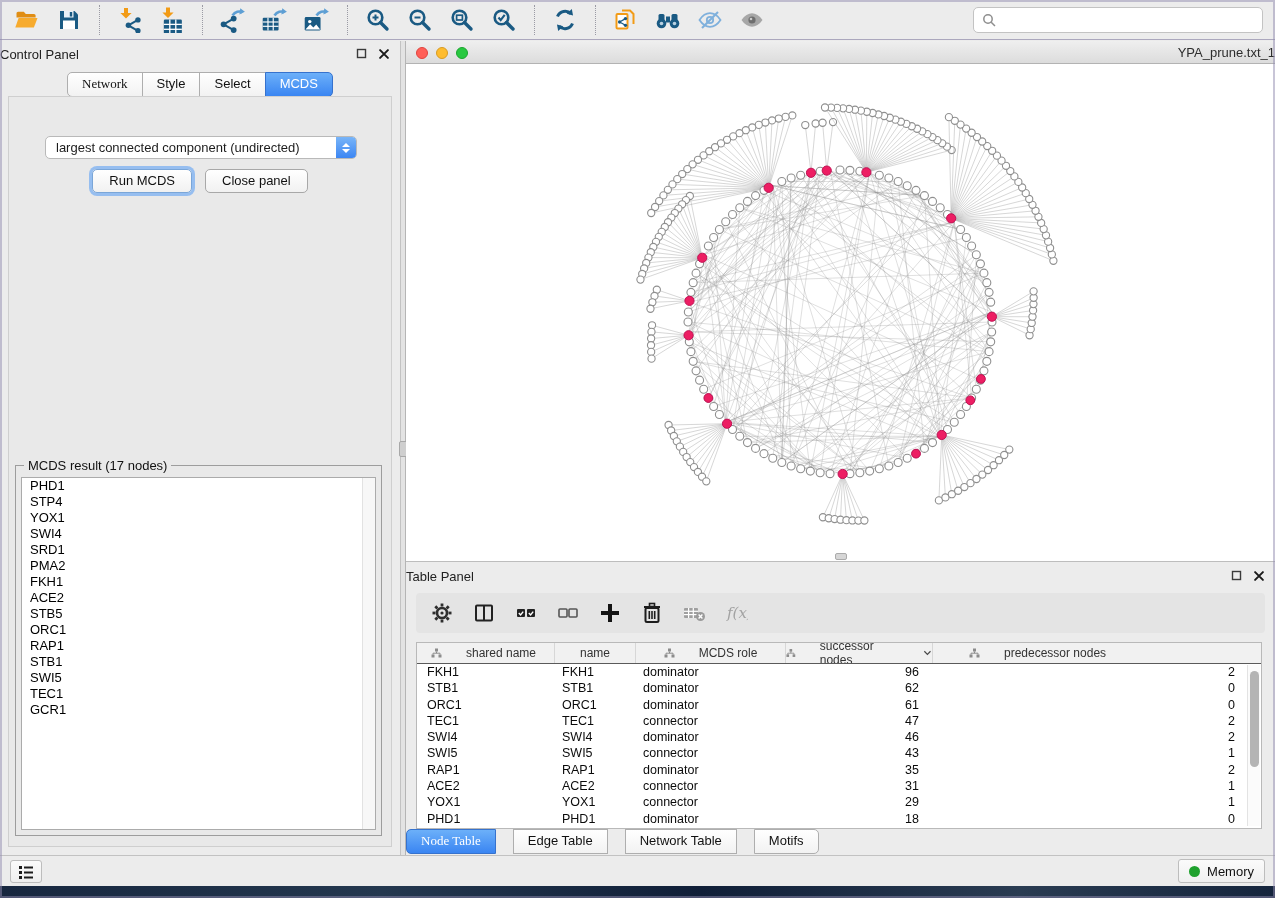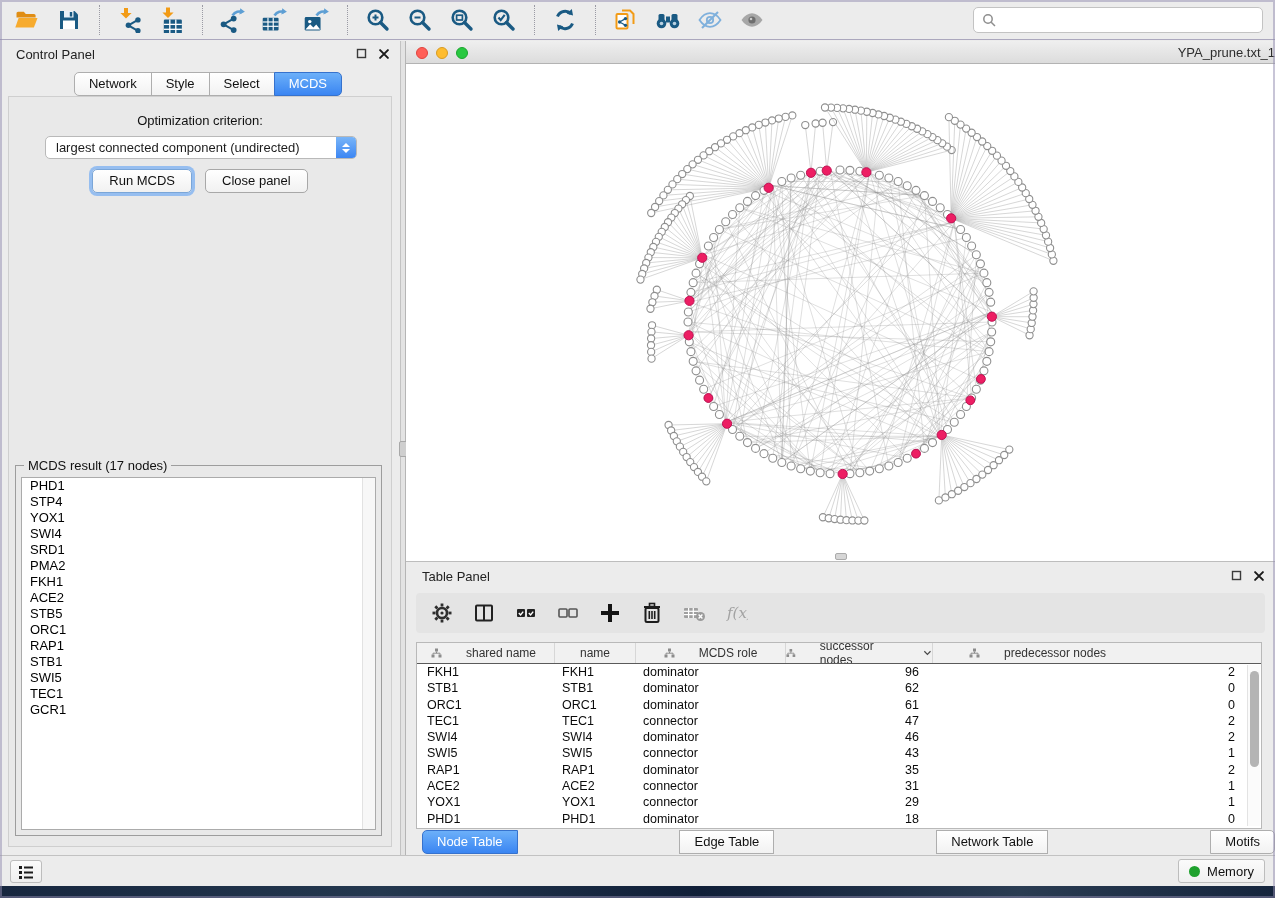--- a/index.html
+++ b/index.html
@@ -12,30 +12,30 @@
   .toolbar { position:absolute; left:0; top:0; width:1275px; height:40px; background:#ececec; border-bottom:1px solid #aba7bd; display:flex; align-items:center; padding-left:6px; }
   .tb-btn { width:38px; height:32px; display:flex; align-items:center; justify-content:center; border-radius:4px; cursor:pointer; margin:0 2px; }
   .tb-btn svg { width:26px; height:26px; }
   .tb-btn.disabled { cursor:default; }
   .tb-sep { width:1px; height:30px; border-left:1px dotted #9a9aa4; margin:0 9px; }
   .search-box { position:absolute; right:12px; top:7px; width:290px; height:26px; background:#fff; border:1px solid #c3c3c3; border-radius:5px; display:flex; align-items:center; padding:0 8px; }
   .search-box svg { width:14px; height:14px; flex:0 0 auto; }
   .search-box input { border:none; outline:none; flex:1; margin-left:6px; font-size:13px; font-family:"Liberation Sans",sans-serif; background:transparent; }
 
   
-  .panel-header { position:relative; height:26px; display:flex; align-items:center; padding:0 16px; }
+  .panel-header { position:relative; height:26px; display:flex; align-items:center; padding:0 0; }
   .panel-title { font-size:13px; color:#222; }
   .panel-header-icons { position:absolute; right:10px; top:6px; display:flex; gap:9px; }
   .ph-ic { width:13px; height:13px; display:flex; align-items:center; justify-content:center; cursor:pointer; }
 
   
   .control-panel { position:absolute; left:0; top:41px; width:400px; height:814px; background:#ececec; }
   .cp-tabs { position:absolute; left:0; top:31px; width:100%; display:flex; justify-content:center; }
   .seg-tab { padding:3px 14px 4px; background:linear-gradient(#ffffff,#f2f2f2); border:1px solid #aeaeae; margin-left:-1px; font-size:13px; cursor:pointer; color:#111; }
-  .seg-tab:first-child { border-radius:5px 0 0 5px; margin-left:16px; }
+  .seg-tab:first-child { border-radius:5px 0 0 5px; margin-left:0;font-family:Liberation Serif, serif; }
   .seg-tab:last-child { border-radius:0 5px 5px 0; }
   .seg-tab.selected { background:linear-gradient(#6cb0f9,#3a85f2); border-color:#3672cd; color:#fff; }
   .cp-body { position:absolute; left:8px; top:55px; right:8px; bottom:8px; background:#e9e9e9; border:1px solid #cfcfcf; }
   .opt-label { text-align:center; margin-top:16px; font-size:13px; color:#111; }
   .combo { position:absolute; left:36px; top:39px; width:312px; height:23px; background:#fff; border:1px solid #b9b9b9; border-radius:5px; display:flex; align-items:center; cursor:pointer; }
   .combo-value { flex:1; padding-left:10px; font-size:13px; white-space:nowrap; overflow:hidden; }
   .combo-stepper { width:20px; height:21px; border-radius:0 4px 4px 0; background:linear-gradient(#79b5f8,#3c86f3); display:flex; flex-direction:column; align-items:center; justify-content:center; }
   .combo-stepper i { display:block; width:0; height:0; border-left:4px solid transparent; border-right:4px solid transparent; }
   .combo-stepper i.up { border-bottom:4px solid #fff; margin-bottom:2px; }
   .combo-stepper i.down { border-top:4px solid #fff; }
@@ -77,21 +77,21 @@
   .gh-cell.pad { justify-content:flex-start; padding-left:36px; }
   .gh-cell:last-child { border-right:none; }
   .grid-row { display:grid; grid-template-columns:138px 81px 150px 147px 1fr; height:16.3px; cursor:default; }
   .gr-cell { font-size:12.5px; line-height:16.3px; color:#0b0b0b; white-space:nowrap; overflow:hidden; }
   .gr-cell.c0 { padding-left:10px; }
   .gr-cell.c1, .gr-cell.c2 { padding-left:7px; }
   .gr-cell.c3 { text-align:right; padding-right:14px; }
   .gr-cell.c4 { text-align:right; padding-right:26px; }
   .grid-vscroll { position:absolute; right:1px; top:22px; bottom:2px; width:13px; background:#fbfbfb; border-left:1px solid #e3e3e3; }
   .grid-vthumb { position:absolute; left:2px; top:6px; width:9px; height:96px; background:#b4b4b4; border-radius:5px; cursor:pointer; }
-  .tp-tabs { position:absolute; left:0; bottom:1px; width:100%; display:flex; justify-content:space-between; }
+  .tp-tabs { position:absolute; left:0; bottom:1px; width:100%; display:flex; justify-content:flex-start;gap:18px; }
 
   
   .status-bar { position:absolute; left:0; top:855px; width:1275px; height:31px; background:#ececec; border-top:1px solid #c2c2c2; }
   .list-btn { position:absolute; left:10px; top:4px; width:32px; height:23px; background:linear-gradient(#fbfbfb,#efefef); border:1px solid #bdbdbd; border-radius:3px; display:flex; align-items:center; justify-content:center; cursor:pointer; }
   .memory-btn { position:absolute; right:10px; top:3px; height:24px; background:linear-gradient(#fbfbfb,#f0f0f0); border:1px solid #bdbdbd; border-radius:3px; display:flex; align-items:center; padding:0 10px; gap:7px; cursor:pointer; font-size:13px; color:#111; }
   .mem-dot { width:11px; height:11px; border-radius:50%; }
   .desktop-strip { position:absolute; left:0; top:886px; width:1275px; height:12px; background:linear-gradient(90deg,#17273f,#24384f 30%,#101f38 55%,#2a3c52 80%,#15253d); }
 </style>
 </head>
 <body>
@@ -285,21 +285,20 @@
           </span>
       </span>
     </div>
     <div class="cp-tabs" id="cp-tabs">
         <div class="seg-tab">Network</div>
         <div class="seg-tab">Style</div>
         <div class="seg-tab">Select</div>
         <div class="seg-tab selected">MCDS</div>
       </div>
     <div class="cp-body">
-      <div class="opt-label">Optimization criterion:</div>
       <div class="combo">
         <span class="combo-value">largest connected component (undirected)</span>
         <span class="combo-stepper">
             <i class="up"></i>
             <i class="down"></i>
           </span>
       </div>
       <div class="cp-buttons">
         <button class="btn focus-ring">Run MCDS</button>
         <button class="btn">Close panel</button>

